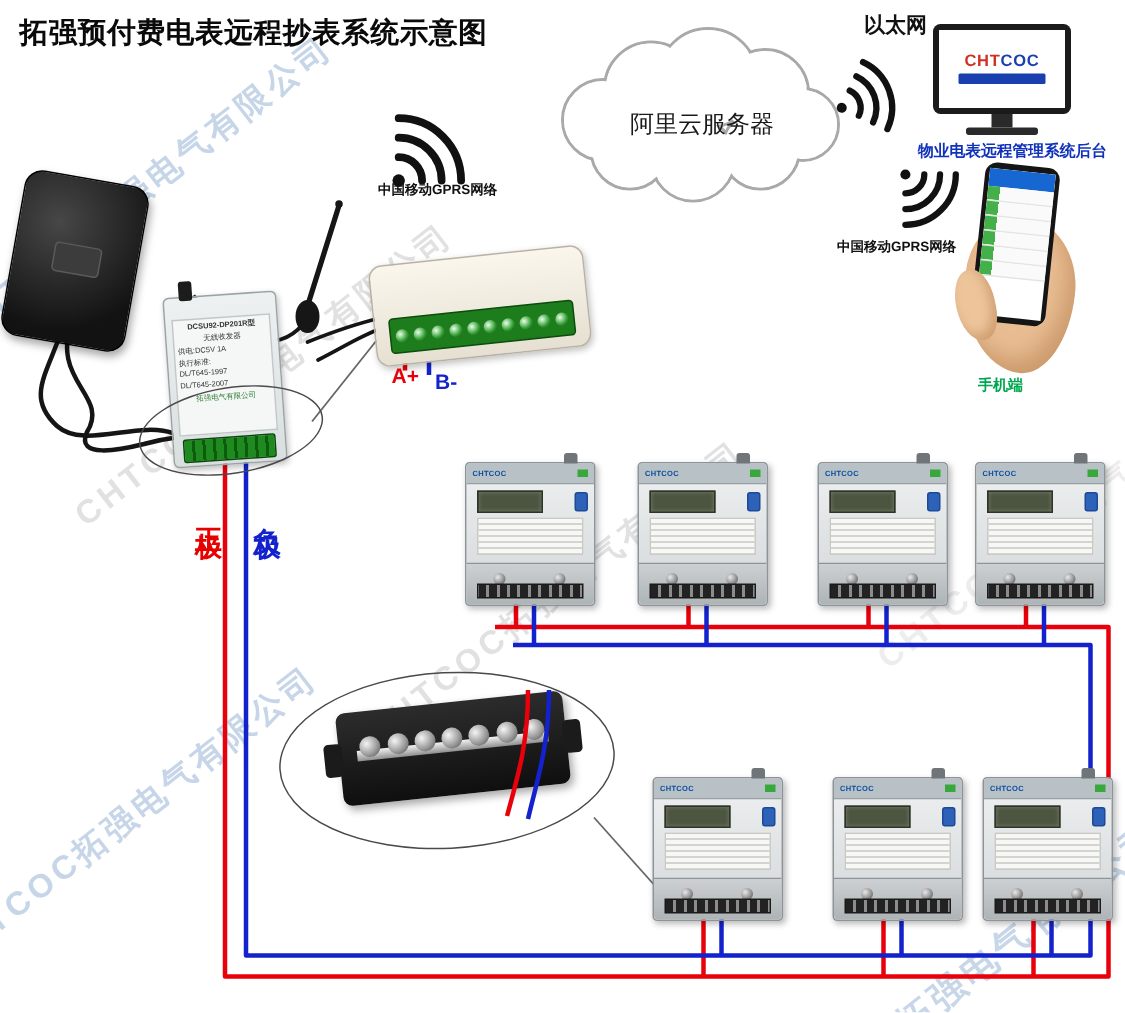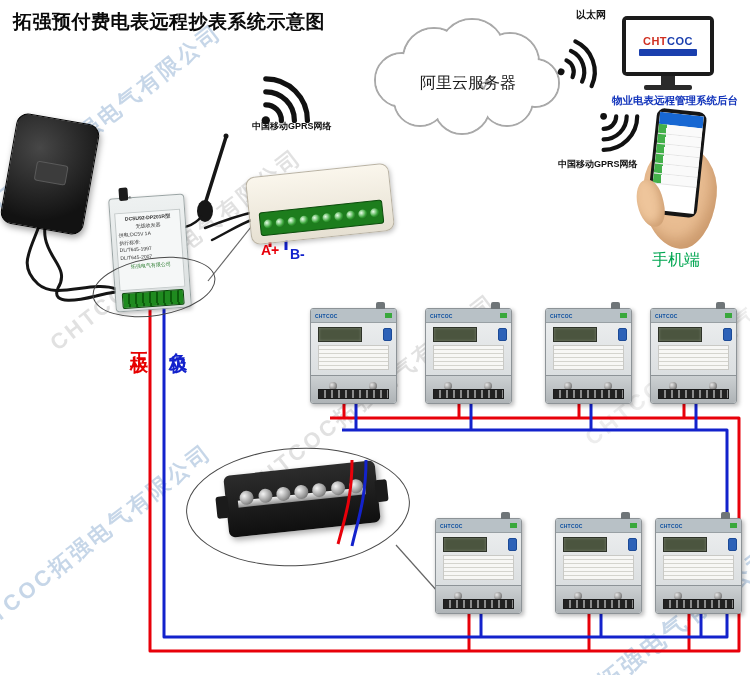--- a/index.html
+++ b/index.html
@@ -9,25 +9,25 @@
   
   .wm{position:absolute;z-index:1;font-size:22px;font-weight:bold;letter-spacing:3px;
       white-space:nowrap;transform:rotate(-38deg);opacity:.5;pointer-events:none;}
   .wm-blue{color:#8fafd2;}
   .wm-gray{color:#c4c4c4;}
 
   
   .lbl{position:absolute;z-index:8;white-space:nowrap;}
 
   .title{left:13px;top:9px;font-size:19px;font-weight:bold;color:#0a0a0a;letter-spacing:.5px;}
-  .eth{left:576px;top:8px;font-size:10px;font-weight:bold;color:#111;}
+  .eth{left:576px;top:8px;font-size:14px;font-weight:bold;color:#111;}
   .gprs1{left:252px;top:120px;font-size:9px;font-weight:bold;color:#111;}
   .gprs2{left:558px;top:158px;font-size:9px;font-weight:bold;color:#111;}
   .mon-caption{left:612px;top:94px;width:138px;font-size:10.5px;font-weight:bold;color:#1133bb;}
-  .phone-caption{left:652px;top:250px;font-size:16px;font-weight:normal;color:#00a651;}
+  .phone-caption{left:652px;top:250px;font-size:10px;font-weight:bold;color:#00a651;}
   .aplus{left:261px;top:242px;font-size:14px;font-weight:bold;color:#e8000a;}
   .bminus{left:290px;top:246px;font-size:14px;font-weight:bold;color:#1322cc;}
   .pole{writing-mode:vertical-rl;font-size:18px;font-weight:bold;letter-spacing:4px;top:337px;}
   .pos{left:127px;color:#e60000;}
   .neg{left:166px;color:#1322cc;}
   .note-red{left:504px;top:430px;font-size:17px;color:#fa0000;}
   .note-blue{left:504px;top:455px;font-size:17px;color:#1a1af2;}
 
   
   #wires{position:absolute;left:0;top:0;z-index:4;}

